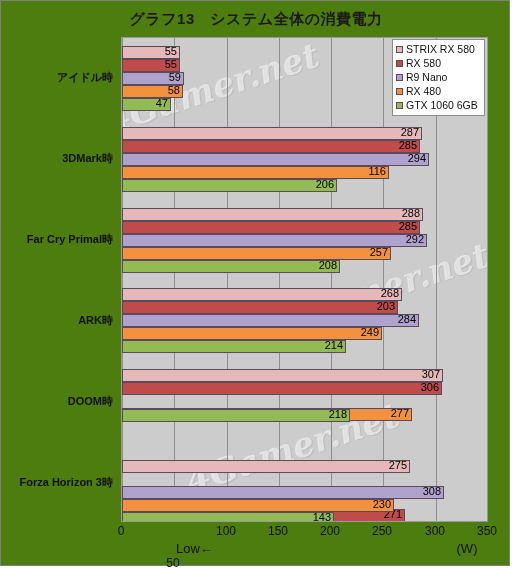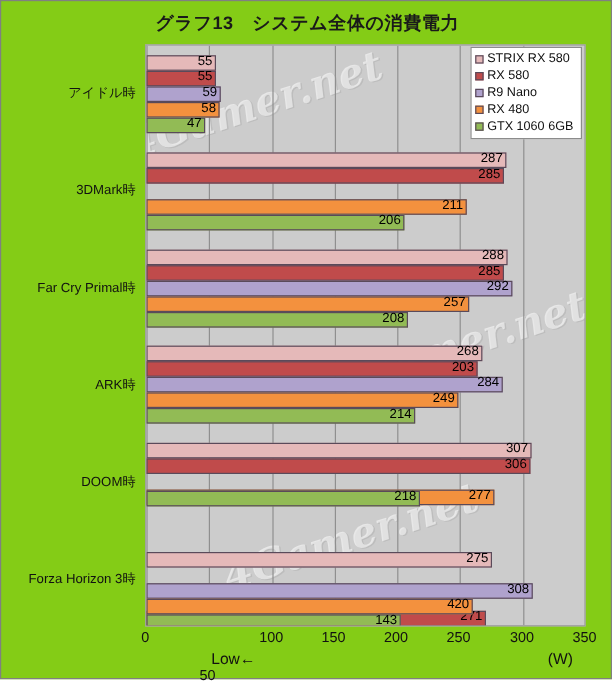--- a/index.html
+++ b/index.html
@@ -12,21 +12,21 @@
     height: 568px;
     font-family: "Liberation Sans", "DejaVu Sans", sans-serif;
     overflow: hidden;
   }
   #chart-frame {
     position: absolute;
     left: 0; top: 0;
     width: 510px;
     height: 566px;
     border: 1px solid #808080;
-    background: #84cc16;
+    background: #4d7c0f;
     box-sizing: border-box;
   }
   #chart-title {
     position: absolute;
     left: 0; top: 9px;
     width: 510px;
     text-align: center;
     font-size: 15px;
     font-weight: bold;
     color: #1a1a1a;
@@ -108,20 +108,21 @@
   #cat-labels {
     position: absolute;
     left: 0; top: 36px;
     width: 116px;
     height: 485px;
   }
   #cat-labels .cat-label {
     position: absolute;
     right: 4px;
     text-align: center;
+    font-weight: bold;
   }
 
   
   #x-axis {
     position: absolute;
     left: 120px;
     top: 523px;
     width: 367px;
     height: 18px;
   }
@@ -237,23 +238,27 @@
         </div>
         <div class="group" style="top: 80.8333px; height: 80.8333px;">
           <div class="bar-row" style="top: 7.91667px; width: 367px;">
             <div class="bar" style="width: 300px; background: rgb(229, 185, 185);"></div>
             <div class="bar-label" style="left: 0px; width: 300px;">287</div>
           </div>
           <div class="bar-row" style="top: 20.9167px; width: 367px;">
             <div class="bar" style="width: 298px; background: rgb(192, 75, 75);"></div>
             <div class="bar-label" style="left: 0px; width: 298px;">285</div>
           </div>
+          <div class="bar-row" style="top: 33.9167px; width: 367px;">
+            <div class="bar" style="width: 307px; background: rgb(175, 162, 205);"></div>
+            <div class="bar-label" style="left: 0px; width: 307px;">294</div>
+          </div>
           <div class="bar-row" style="top: 46.9167px; width: 367px;">
             <div class="bar" style="width: 267px; background: rgb(243, 145, 62);"></div>
-            <div class="bar-label" style="left: 0px; width: 267px;">211</div>
+            <div class="bar-label" style="left: 0px; width: 267px;">116</div>
           </div>
           <div class="bar-row" style="top: 59.9167px; width: 367px;">
             <div class="bar" style="width: 215px; background: rgb(146, 187, 85);"></div>
             <div class="bar-label" style="left: 0px; width: 215px;">206</div>
           </div>
         </div>
         <div class="group" style="top: 161.667px; height: 80.8333px;">
           <div class="bar-row" style="top: 7.91667px; width: 367px;">
             <div class="bar" style="width: 301px; background: rgb(229, 185, 185);"></div>
             <div class="bar-label" style="left: 0px; width: 301px; padding-left: 10px;">288</div>
@@ -323,21 +328,21 @@
           <div class="bar-row" style="top: 20.9167px; width: 367px; margin-top: 36px;">
             <div class="bar" style="width: 283px; background: rgb(192, 75, 75);"></div>
             <div class="bar-label" style="left: 0px; width: 283px;">271</div>
           </div>
           <div class="bar-row" style="top: 33.9167px; width: 367px;">
             <div class="bar" style="width: 322px; background: rgb(175, 162, 205);"></div>
             <div class="bar-label" style="left: 0px; width: 322px;">308</div>
           </div>
           <div class="bar-row" style="top: 46.9167px; width: 367px;">
             <div class="bar" style="width: 272px; background: rgb(243, 145, 62);"></div>
-            <div class="bar-label" style="left: 0px; width: 272px;">420</div>
+            <div class="bar-label" style="left: 0px; width: 272px;">230</div>
           </div>
           <div class="bar-row" style="top: 59.9167px; width: 367px;">
             <div class="bar" style="width: 212px; background: rgb(146, 187, 85);"></div>
             <div class="bar-label" style="left: 0px; width: 212px;">143</div>
           </div>
         </div>
       </div>
   </div>
 
   <div id="x-axis">

